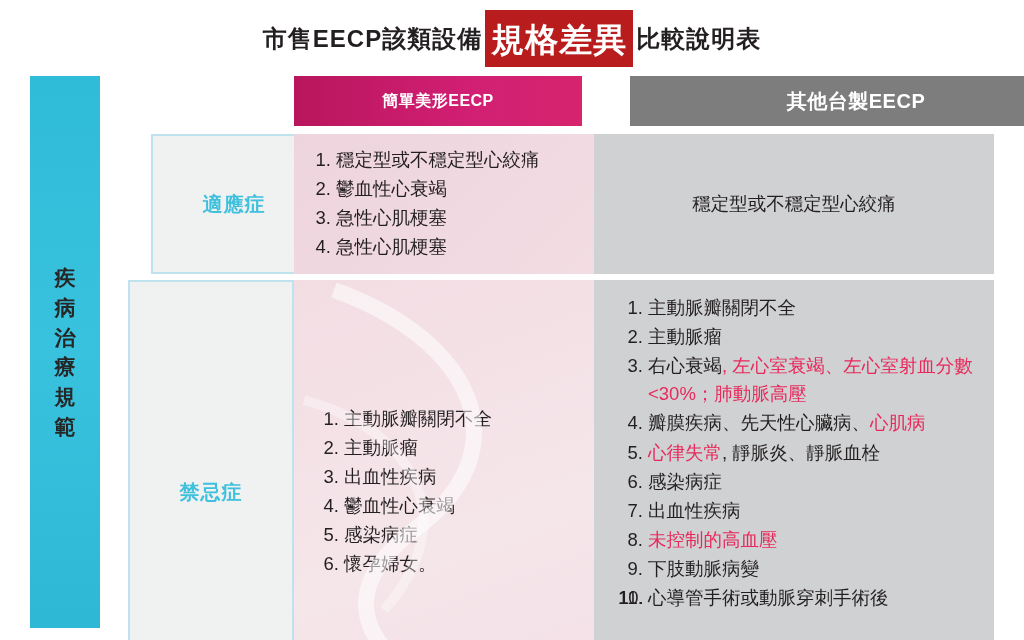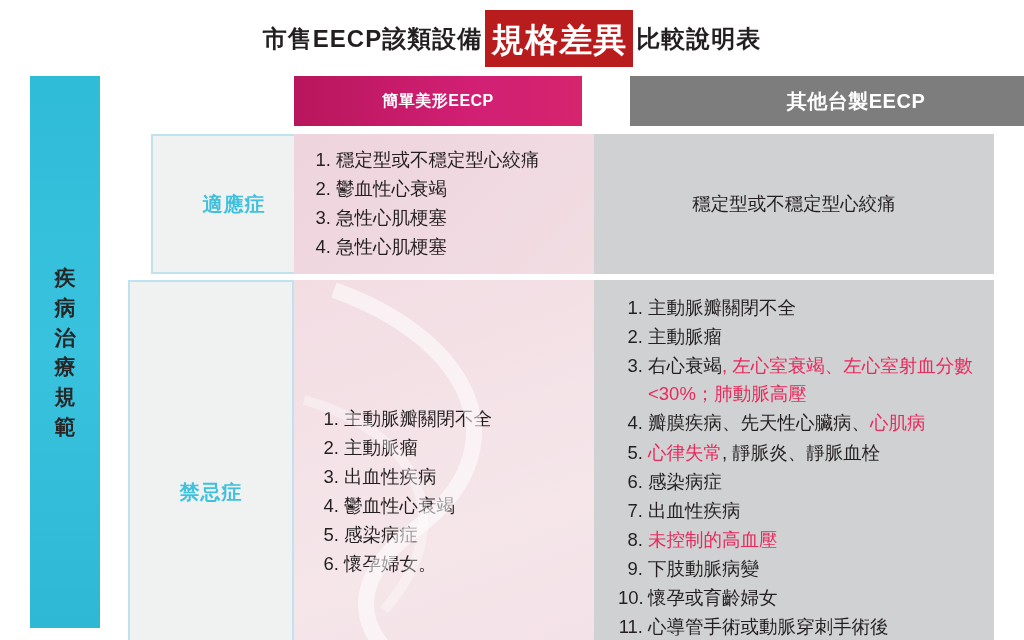--- a/index.html
+++ b/index.html
@@ -244,21 +244,21 @@
       <ol class="num wide">
         <li><span class="idx">1.</span><span class="txt-dark">主動脈瓣關閉不全</span></li>
         <li><span class="idx">2.</span><span class="txt-dark">主動脈瘤</span></li>
         <li><span class="idx">3.</span><span class="txt-dark">右心衰竭</span><span class="txt-red">, 左心室衰竭、左心室射血分數&lt;30%；肺動脈高壓</span></li>
         <li><span class="idx">4.</span><span class="txt-dark">瓣膜疾病、先天性心臟病、</span><span class="txt-red">心肌病</span></li>
         <li><span class="idx">5.</span><span class="txt-red">心律失常</span><span class="txt-dark">, 靜脈炎、靜脈血栓</span></li>
         <li><span class="idx">6.</span><span class="txt-dark">感染病症</span></li>
         <li><span class="idx">7.</span><span class="txt-dark">出血性疾病</span></li>
         <li><span class="idx">8.</span><span class="txt-red">未控制的高血壓</span></li>
         <li><span class="idx">9.</span><span class="txt-dark">下肢動脈病變</span></li>
-        <li><span class="idx">10.</span><span class="txt-dark">懷孕或育齡婦女</span></li>
+        <li><span class="idx">10.</span></li>
         <li><span class="idx">11.</span><span class="txt-dark">心導管手術或動脈穿刺手術後</span></li>
       </ol>
     </div>
 
     <div class="swirl">
       <svg width="300" height="424" viewBox="0 0 300 424">
         <path d="M40 10 C 180 60, 230 170, 120 250 C 40 310, 60 380, 180 420" fill="none" stroke="#ffffff" stroke-width="16" opacity="0.55"></path>
         <path d="M10 120 C 120 150, 170 240, 90 330" fill="none" stroke="#ffffff" stroke-width="10" opacity="0.35"></path>
       </svg>
     </div>

